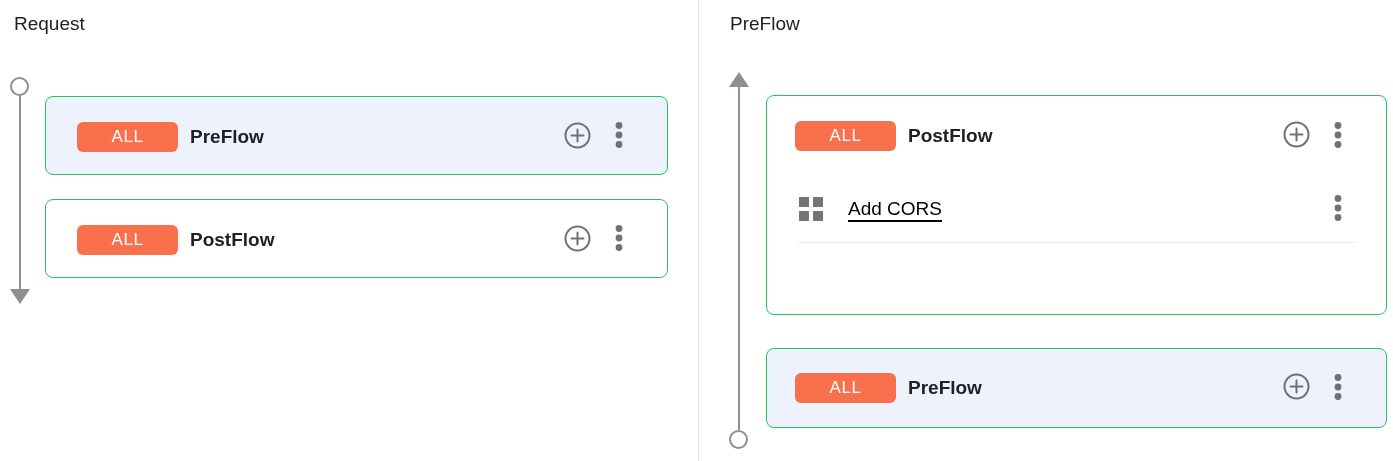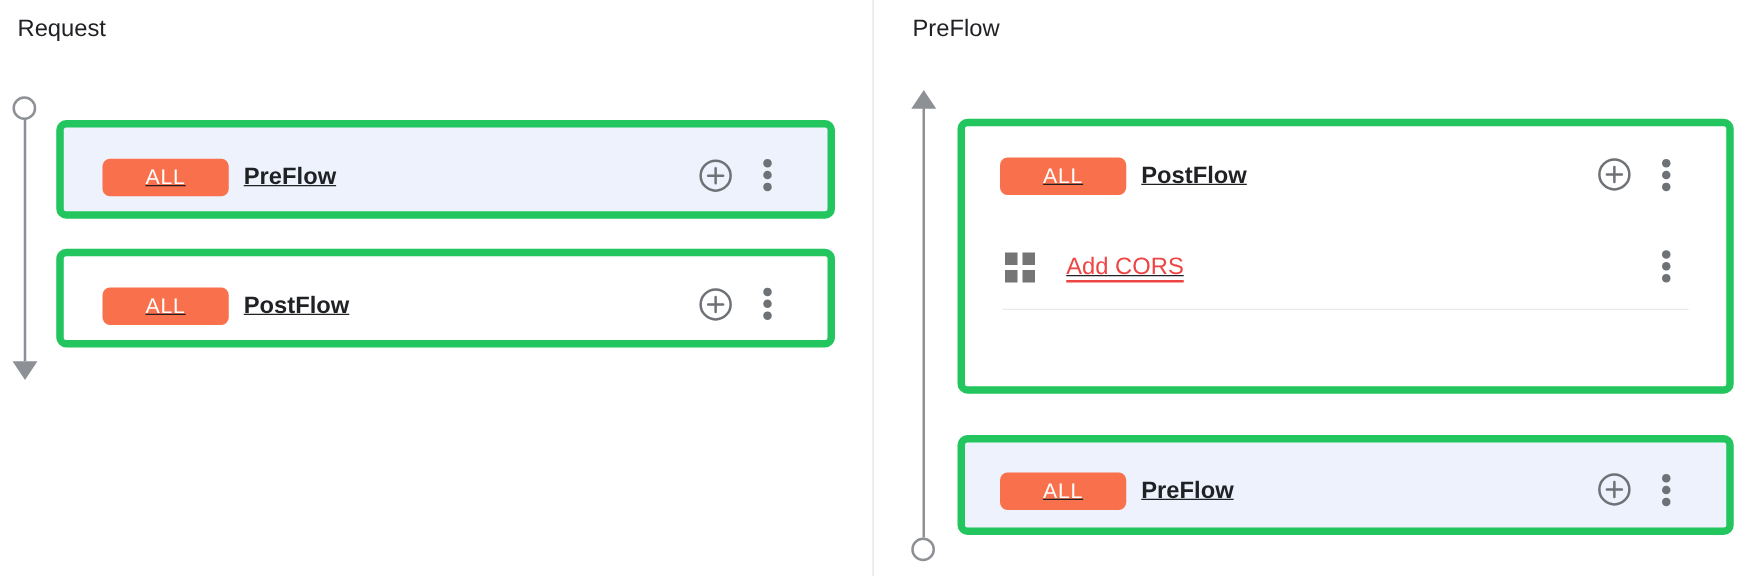--- a/index.html
+++ b/index.html
@@ -28,21 +28,21 @@
     border-top:15px solid #8D9196;
   }
   .rail-arrow-up {
     position:absolute; width:0; height:0;
     border-left:10px solid transparent; border-right:10px solid transparent;
     border-bottom:15px solid #8D9196;
   }
   
   .flow-card {
     position:absolute; background:#ffffff;
-    border:6px solid #22c55e; border-radius:8px;text-decoration:underline;
+    border:1px solid #22c55e; border-radius:8px;
   }
   .flow-card.selected { background:#EDF2FC; }
   .flow-row {
     display:flex; align-items:center; height:79px;
     padding:0 44px 0 31px;
   }
   .badge {
     flex:0 0 auto; width:101px; height:30px; border-radius:6px;
     background:#F9704D; color:#ffffff; font-size:17px; letter-spacing:0.6px;
     display:flex; align-items:center; justify-content:center;
@@ -57,21 +57,21 @@
     display:flex; align-items:center; justify-content:center;
   }
   
   .policy-row { display:flex; align-items:center; padding:0 44px 0 32px; }
   .grid-icon {
     flex:0 0 auto; display:grid; grid-template-columns:10px 10px;
     grid-template-rows:10px 10px; gap:4px;
   }
   .grid-icon span { background:#757575; }
   .policy-link {
-    margin-left:25px; font-size:19px; color:#ef4444;
+    margin-left:25px; font-size:19px; color:#000000;
     text-decoration:underline; text-underline-offset:5px;
     text-decoration-thickness:1.5px; white-space:nowrap;
   }
   .policy-divider { height:1px; background:#E8EAED; margin:0 30px; }
 </style>
 </head>
 <body>
 
 <div class="stage">
 

